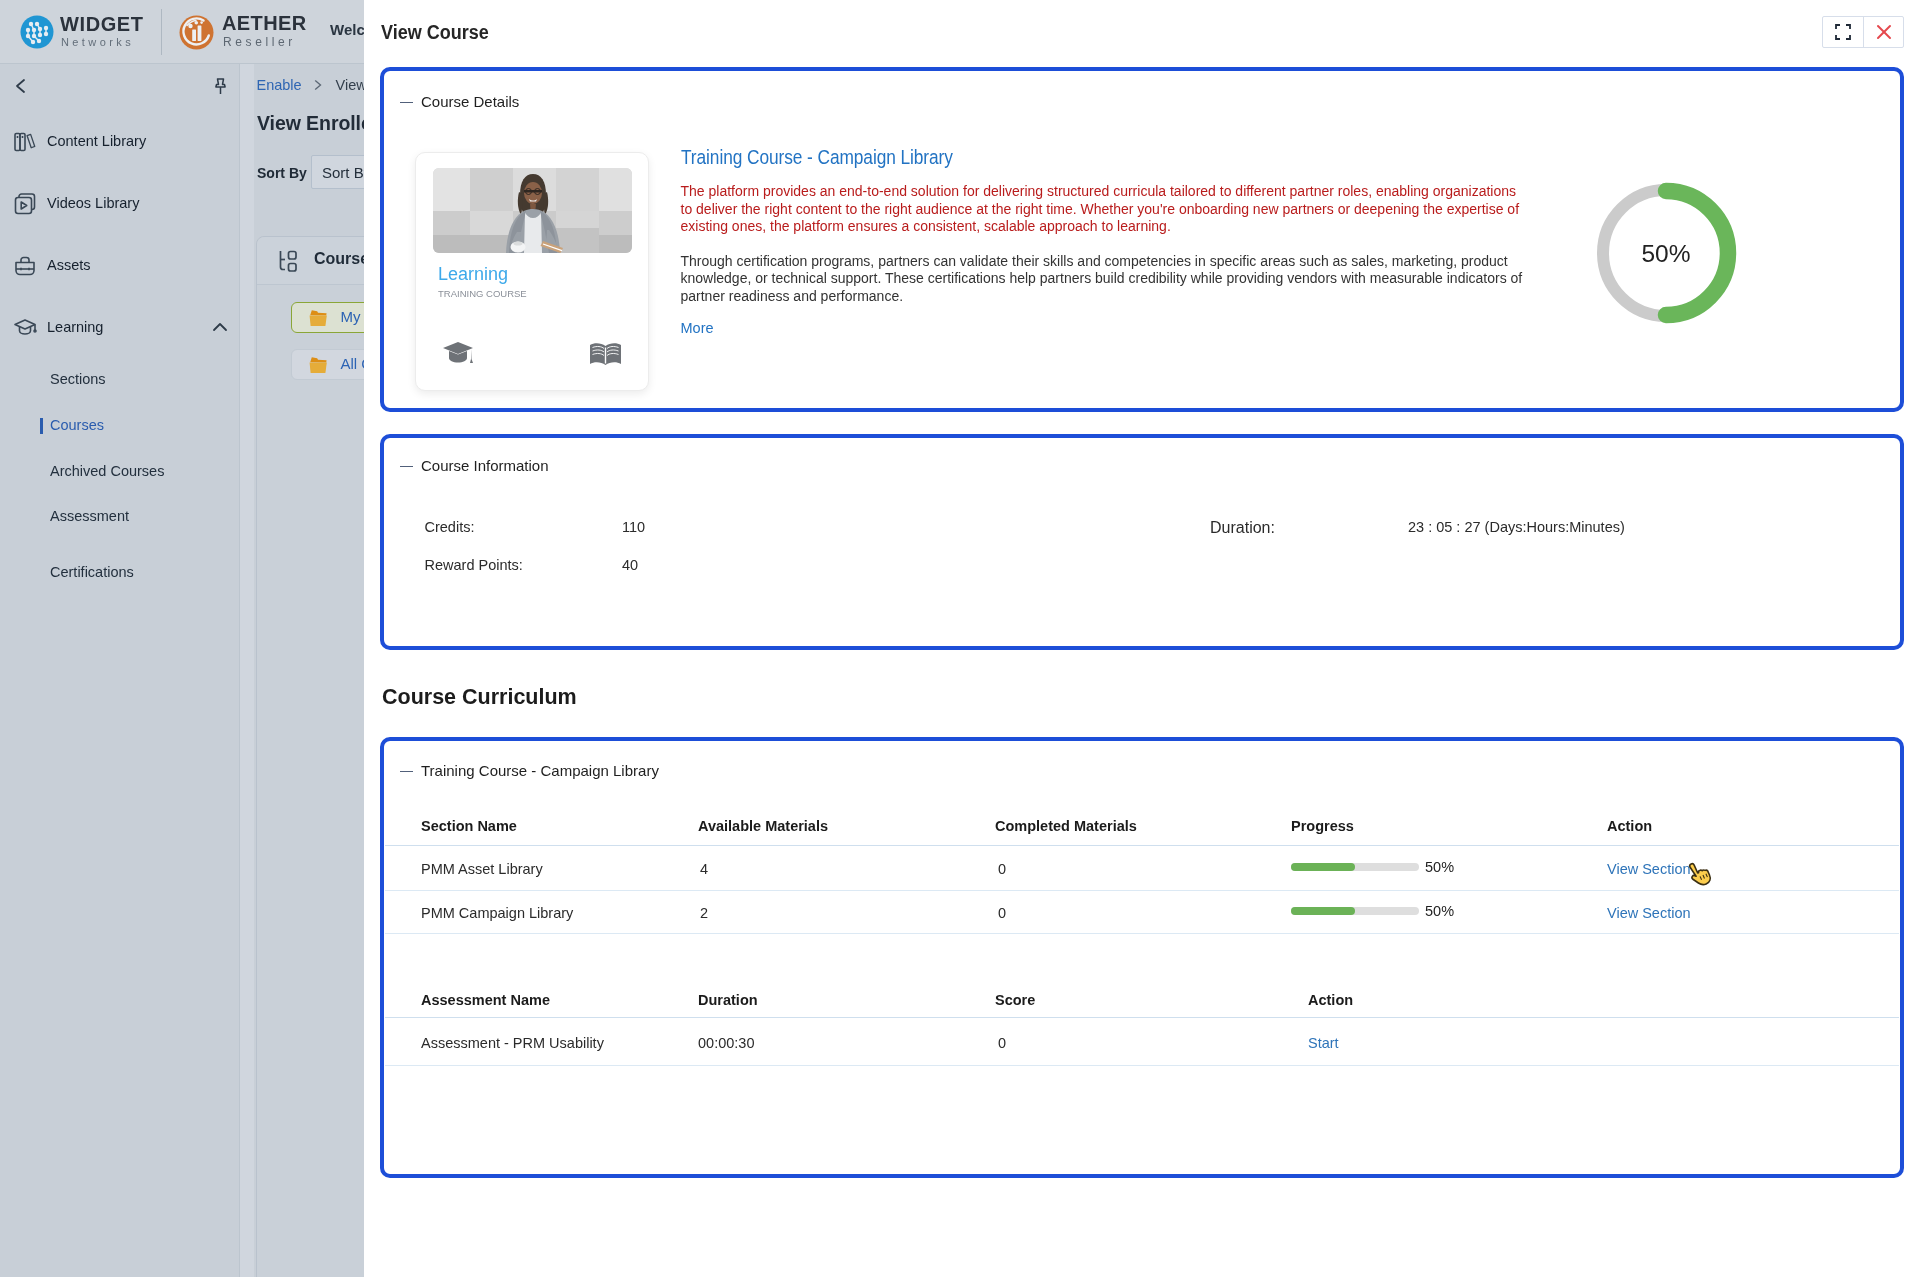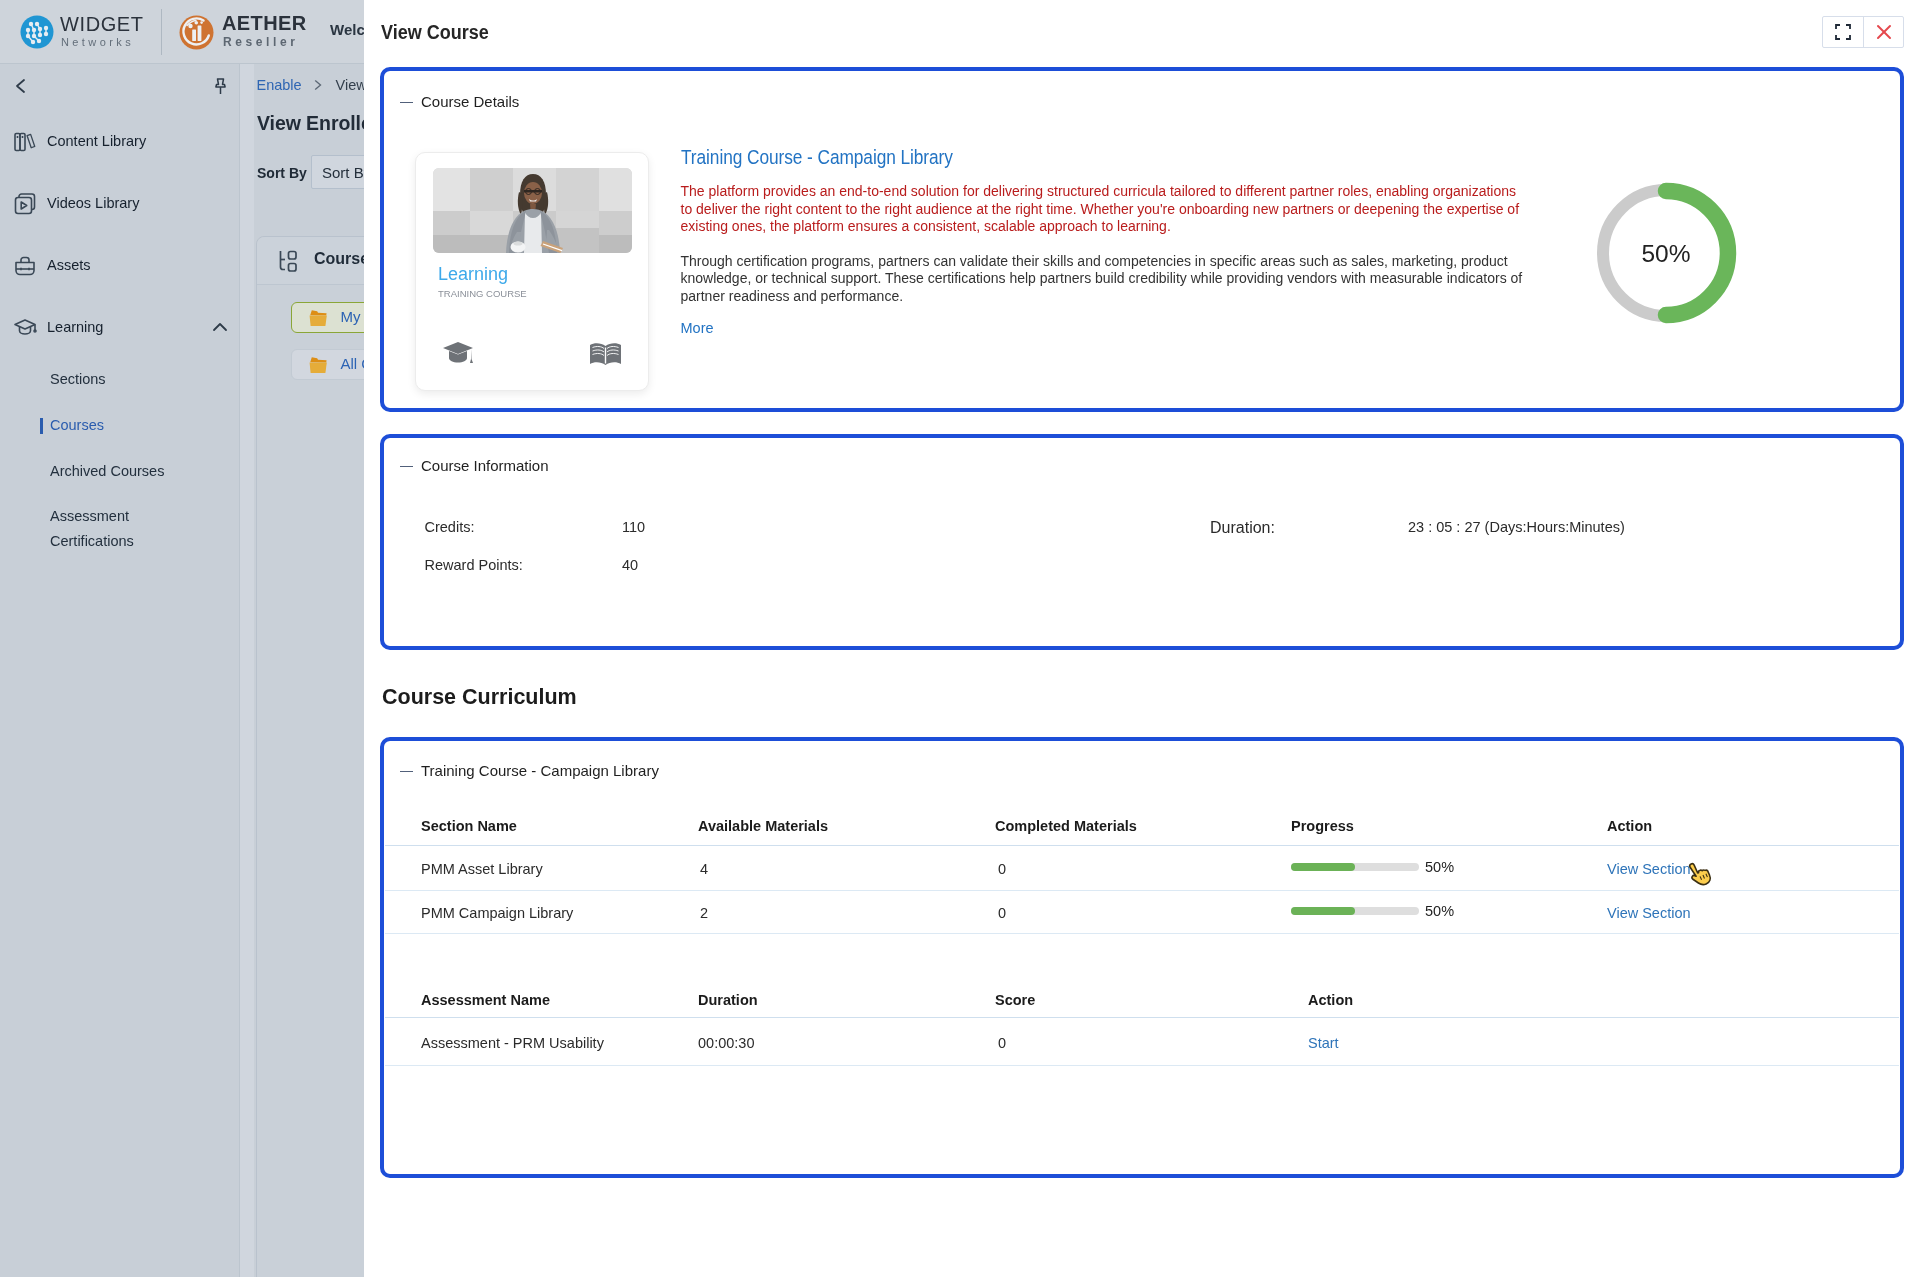--- a/index.html
+++ b/index.html
@@ -49,38 +49,38 @@
         <line x1="11" y1="9" x2="14" y2="15"></line>
           <line x1="17" y1="9" x2="20" y2="14"></line>
         <line x1="8" y1="15" x2="8" y2="21"></line>
           <line x1="14" y1="15" x2="14" y2="21"></line>
         <line x1="20" y1="14" x2="20" y2="20"></line>
           <line x1="26" y1="13" x2="26" y2="19"></line>
         <line x1="8" y1="21" x2="13" y2="27"></line>
           <line x1="14" y1="21" x2="19" y2="26"></line>
       </g>
     </svg>
-    <div class="abs" style="left:60px;top:13px;font-size:20px;font-weight:400;color:#2b323c;letter-spacing:0.6px">WIDGET</div>
+    <div class="abs" style="left:60px;top:13px;font-size:20px;font-weight:700;color:#2b323c;letter-spacing:0.6px">WIDGET</div>
     <div class="abs" style="left:61px;top:36px;font-size:11px;font-weight:400;color:#636e7a;letter-spacing:3.4px">Networks</div>
     <div class="abs" style="left:161px;top:9px;width:1px;height:46px;background:#aeb8c2"></div>
 
     <svg class="abs" style="left:179px;top:15px" width="35" height="35" viewBox="0 0 35 35">
       <circle cx="17.5" cy="17.5" r="17" fill="#cf7331"></circle>
       <g fill="#edf0f3">
         <rect x="13.2" y="14.5" width="3.8" height="11.5" rx="0.4"></rect>
         <rect x="18.6" y="10.5" width="3.8" height="15.5" rx="0.4"></rect>
         <circle cx="11.5" cy="11" r="2.2"></circle>
         <circle cx="17.3" cy="7.8" r="1.8"></circle>
         <circle cx="22.6" cy="7.6" r="1.3"></circle>
       </g>
       <path d="M24.5 5.5 A13 13 0 1 0 29.8 20.5" stroke="#edf0f3" stroke-width="2.4" fill="none" stroke-linecap="round"></path>
       <path d="M8 10.5 C10.5 7.5 13.5 5.8 17 5.4" stroke="#edf0f3" stroke-width="1.5" fill="none" stroke-linecap="round"></path>
     </svg>
     <div class="abs" style="left:222px;top:12px;font-size:20px;font-weight:700;color:#2b323c;letter-spacing:0.4px">AETHER</div>
-    <div class="abs" style="left:223px;top:35px;font-size:12px;font-weight:700;color:#5d6772;letter-spacing:3.6px">Reseller</div>
+    <div class="abs" style="left:223px;top:35px;font-size:12px;font-weight:400;color:#5d6772;letter-spacing:3.6px">Reseller</div>
     <div class="abs" style="left:330px;top:21px;font-size:15px;font-weight:700;color:#2a3541">Welcome</div>
   </div>
   <div id="gutter"></div>
   <div id="side">
     <svg class="abs" style="left:14px;top:14px" width="14" height="16" viewBox="0 0 14 16">
         <path d="M10 2 L3 8 L10 14" stroke="#2e3b49" stroke-width="1.8" fill="none" stroke-linecap="round" stroke-linejoin="round"></path>
       </svg>
     <svg class="abs" style="left:213px;top:13px" width="15" height="20" viewBox="0 0 15 20">
       <g stroke="#2e3b49" stroke-width="1.5" fill="none">
         <path d="M4.5 2 h6 l-1 5.5 h2 l0.6 2.5 h-9.2 l0.6-2.5 h2 z" stroke-linejoin="round"></path>
@@ -129,21 +129,21 @@
     </svg>
     <div class="navtxt" style="top:255px">Learning</div>
     <svg class="abs" style="left:212px;top:258px" width="16" height="10" viewBox="0 0 16 10">
         <path d="M2 8 L8 2 L14 8" stroke="#2e3b49" stroke-width="1.8" fill="none" stroke-linecap="round" stroke-linejoin="round"></path>
       </svg>
     <div class="subtxt" style="top:307px">Sections</div>
     <div class="abs" style="left:40px;top:354px;width:3px;height:16px;background:#2a5cae"></div>
     <div class="subtxt" style="top:353px;color:#2a5cae">Courses</div>
     <div class="subtxt" style="top:399px">Archived Courses</div>
     <div class="subtxt" style="top:444px">Assessment</div>
-    <div class="subtxt" style="top:469px">Certifications</div>
+    <div class="subtxt" style="top:500px">Certifications</div>
   </div>
   <div id="main">
 
     <div class="abs" style="left:2.5px;top:13px;font-size:14.5px;color:#2f66b3">Enable</div>
     <svg class="abs" style="left:59px;top:15px" width="10" height="12" viewBox="0 0 12 14">
         <path d="M3 2 L9 7 L3 12" stroke="#5b6774" stroke-width="1.6" fill="none" stroke-linecap="round"></path>
       </svg>
     <div class="abs" style="left:81.5px;top:13px;font-size:14.5px;color:#333f4c">View Enrolled Course</div>
     <div class="abs" style="left:3px;top:47px;font-size:21px;font-weight:600;color:#222c38;letter-spacing:-0.1px;transform:scaleX(0.93);transform-origin:left top">View Enrolled Courses</div>
     <div class="abs" style="left:3px;top:101px;font-size:14px;font-weight:600;color:#202b37">Sort By</div>

